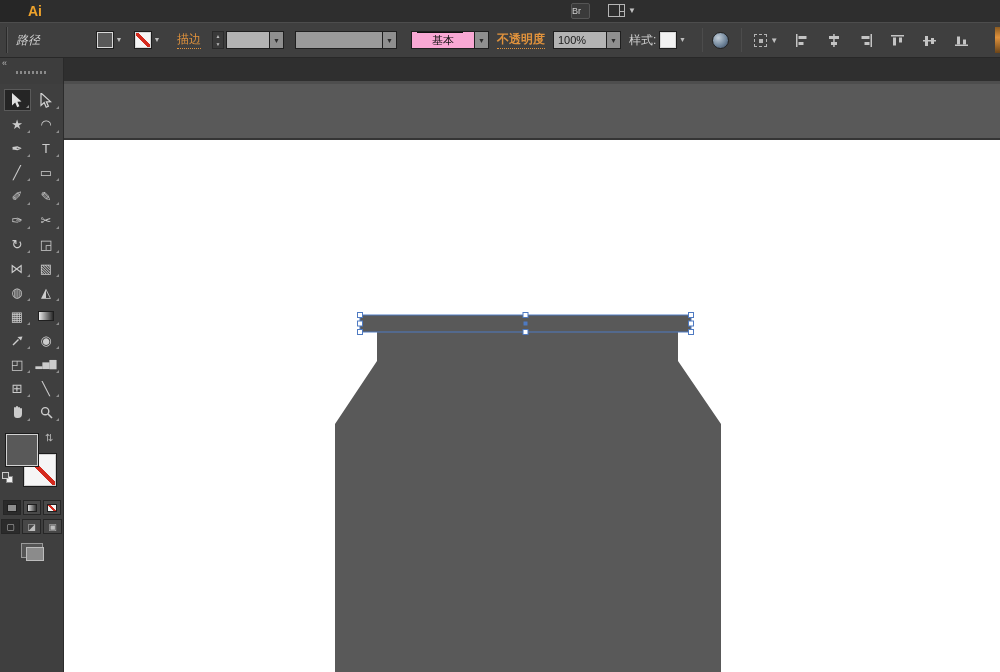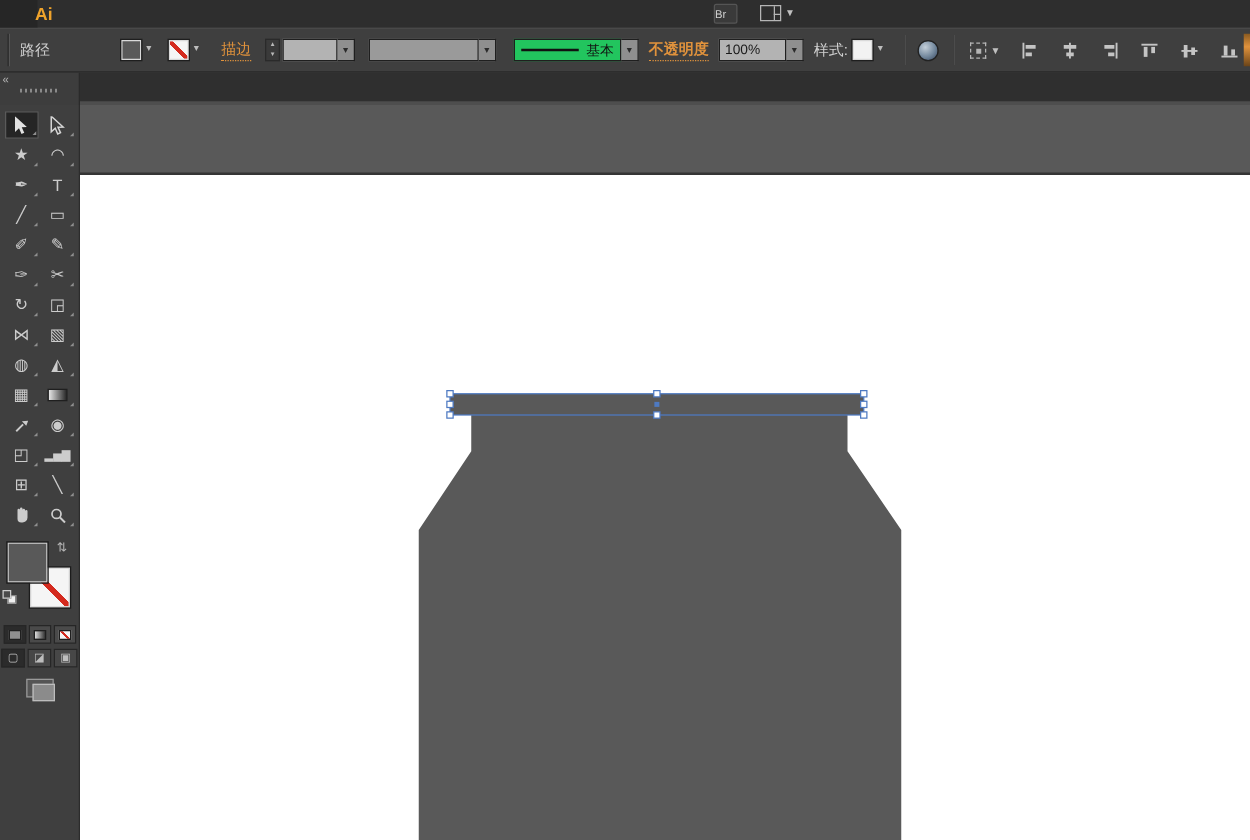--- a/index.html
+++ b/index.html
@@ -36,21 +36,21 @@
     linear-gradient(45deg, transparent 42%, #d42a1e 42%, #d42a1e 58%, transparent 58%), #f5f5f5; }
   .swatch.style-white { background:#f2f2f2; }
   .mini-arrow-btn { width:12px; height:16px; color:#bdbdbd; font-size:7px; text-align:center; line-height:16px; }
   .stepper { width:12px; height:18px; display:flex; flex-direction:column; border:1px solid #2a2a2a; background:#3a3a3a; }
   .stepper span { flex:1; color:#b9b9b9; font-size:5px; text-align:center; line-height:8px; }
   .field { height:18px; background:#b3b3b3; border:1px solid #1f1f1f; color:#1a1a1a;
     font-size:11px; display:flex; align-items:center; padding:0 4px; }
   .field-arrow { width:14px; height:18px; background:#8f8f8f; border:1px solid #1f1f1f; border-left:none;
     color:#2b2b2b; font-size:7px; text-align:center; line-height:18px; }
   .profile-body { width:88px; height:18px; background:#9a9a9a; border:1px solid #1f1f1f; }
-  .stroke-style-box { height:18px; background:#22c55e; border:1px solid #1f1f1f; display:flex; align-items:center; padding:0 5px; }
+  .stroke-style-box { height:18px; background:#f9a8d4; border:1px solid #1f1f1f; display:flex; align-items:center; padding:0 5px;flex-direction:column; }
   .line-sample { width:46px; height:2px; background:#111; margin-right:6px; }
   .basic-label { color:#111; font-size:11px; }
   .cb-sep { width:1px; height:24px; background:#2e2e2e; border-right:1px solid #4c4c4c; }
   .recolor { width:17px; height:17px; border-radius:50%;
     background:radial-gradient(circle at 35% 32%, #c3ced8, #72879c 55%, #41526a 90%); border:1px solid #222; }
   .transform-btn { display:flex; align-items:center; }
   .tf-icon { width:13px; height:13px; border:1px dashed #b5b5b5; position:relative; }
   .tf-icon::after { content:""; position:absolute; left:4px; top:4px; width:4px; height:4px; background:#b5b5b5; }
   .align-group { display:flex; align-items:center; gap:16px; }
   .align-btn { width:16px; height:14px; display:flex; align-items:center; justify-content:center; }
@@ -123,21 +123,21 @@
     <div class="logo">Ai</div>
     <div class="bridge-btn">Br</div>
     <div class="workspace-btn">
       <span class="ws-icon"></span>
       <span class="dd-caret">▼</span>
     </div>
   </div>
 
   <div class="controlbar">
     <div class="panel-grip"></div>
-    <span class="cb-label" style="margin-left:8px;">路径</span>
+    <span class="cb-label" style="margin-left:8px;font-style:italic;">路径</span>
 
     <div class="swatch-btn" style="margin-left:57px;">
       <span class="swatch fill-gray"></span>
       <span class="mini-arrow-btn">▼</span>
     </div>
     <div class="swatch-btn" style="margin-left:10px;">
       <span class="swatch none-white"></span>
       <span class="mini-arrow-btn">▼</span>
     </div>
 

